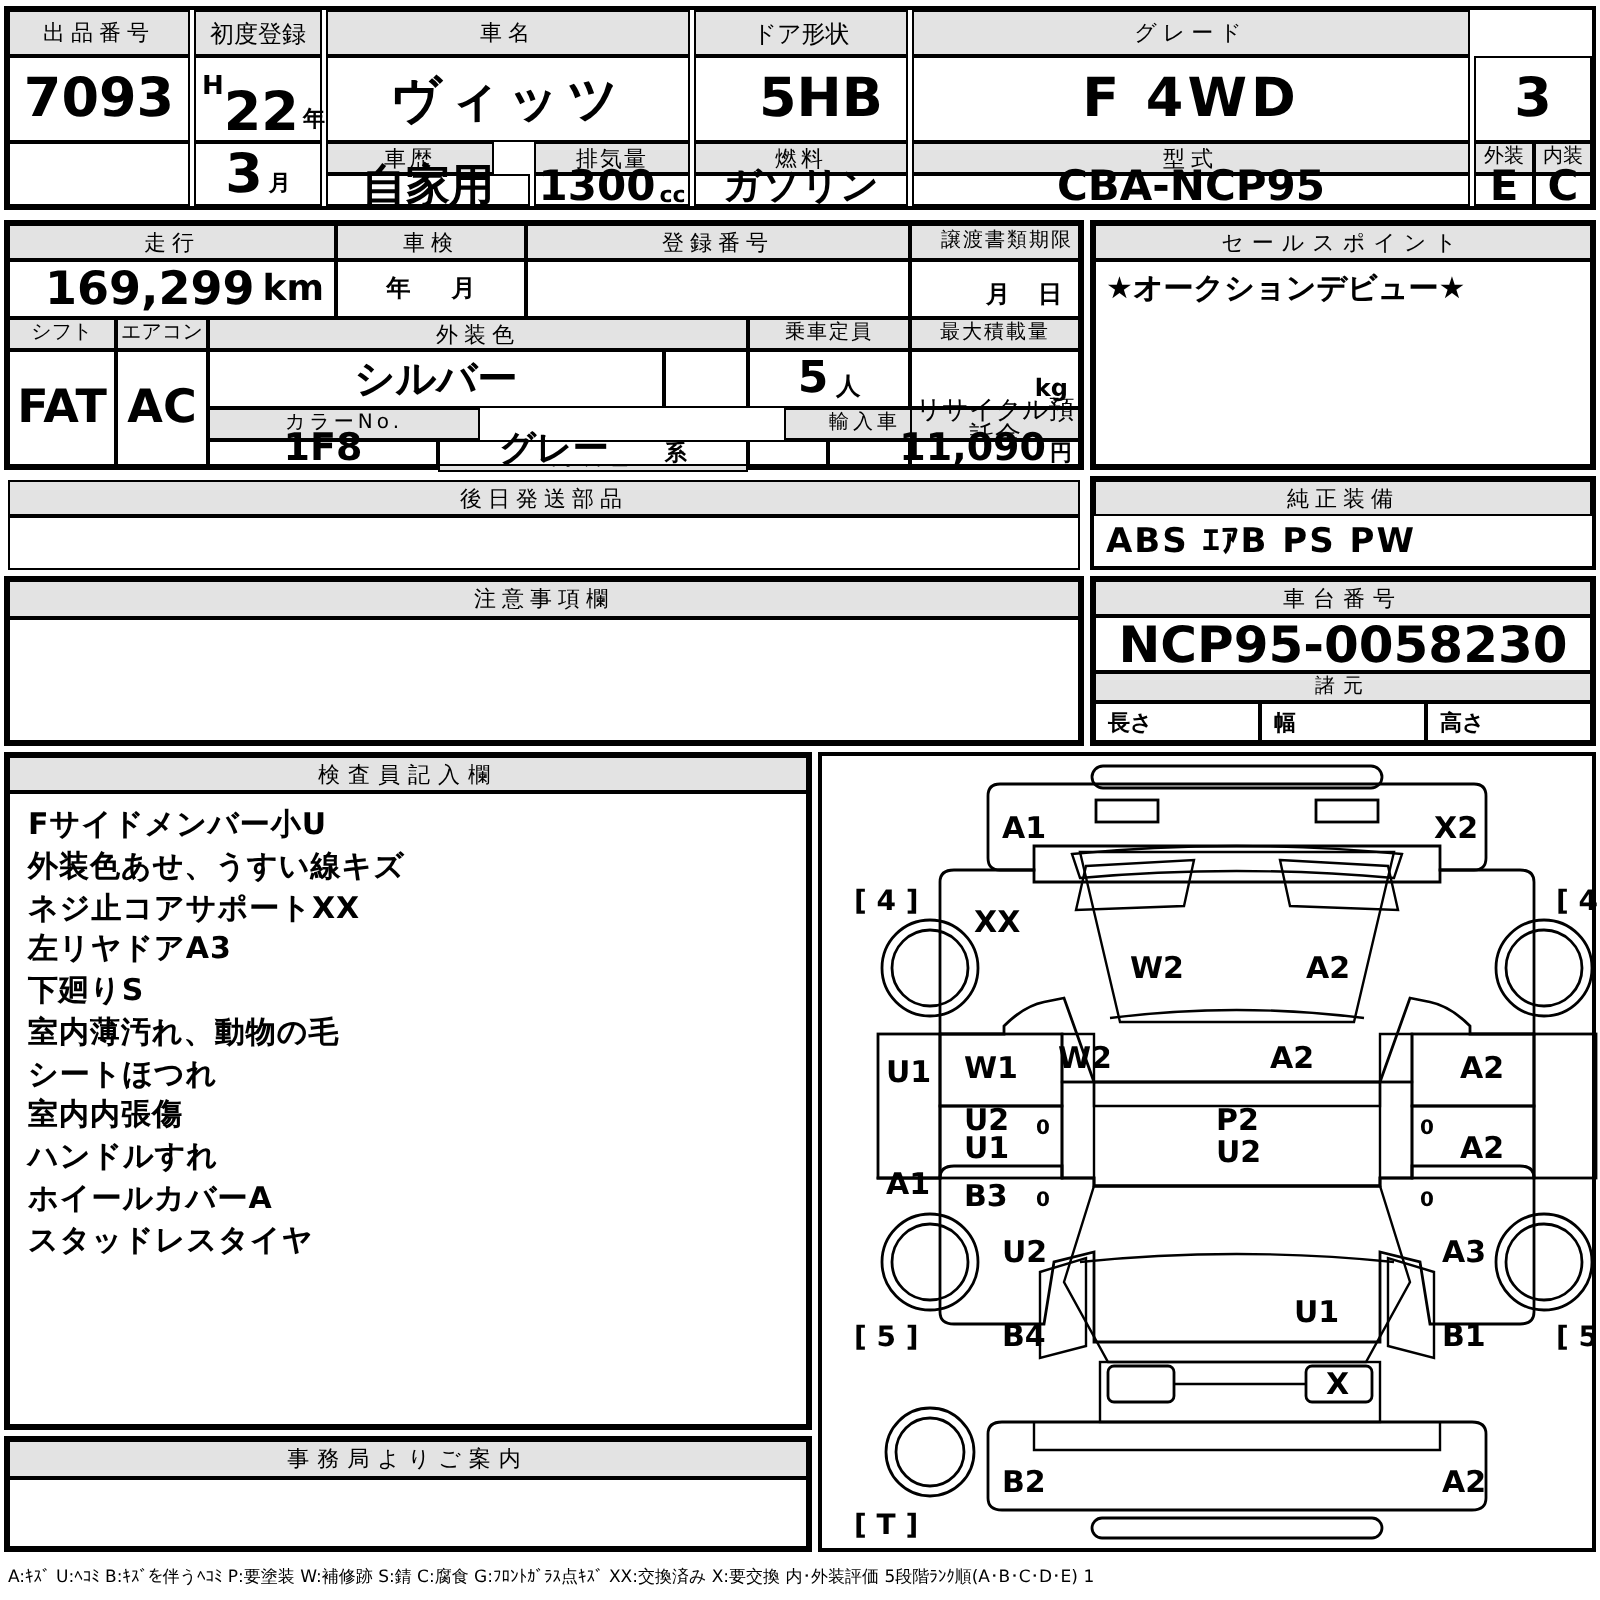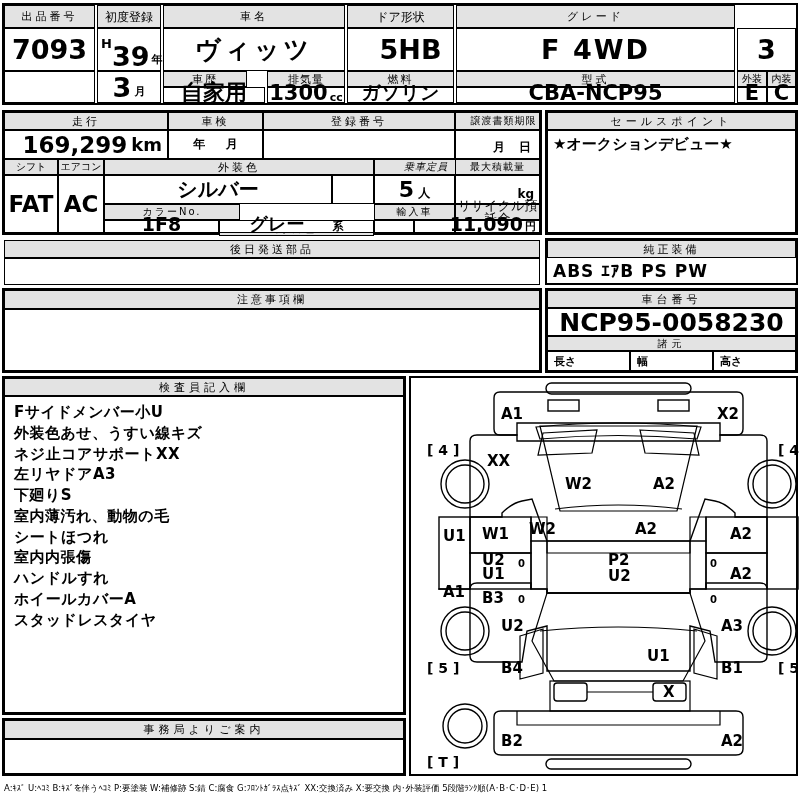--- a/index.html
+++ b/index.html
@@ -74,21 +74,21 @@
 
   <div class="grp" style="left:2px;top:3px;width:796px;height:102px;"></div>
 
   <div class="box hdr" style="left:4px;top:5px;width:91px;height:23px;">出品番号</div>
   <div class="box val big" style="left:4px;top:28px;width:91px;height:43px;">7093</div>
   <div class="box val" style="left:4px;top:71px;width:91px;height:32px;"></div>
 
   <div class="box hdr tight" style="left:97px;top:5px;width:64px;height:23px;font-size:12px;">初度登録</div>
   <div class="box val" style="left:97px;top:28px;width:64px;height:43px;align-items:flex-end;justify-content:flex-start;padding-left:3px;">
     <span style="font-size:13px;font-weight:bold;position:relative;top:-19px;">H</span>
-    <span class="big" style="position:relative;top:2px;">39</span>
+    <span class="big" style="position:relative;top:2px;">22</span>
     <span class="sub" style="margin-left:2px;">年</span>
   </div>
   <div class="box val" style="left:97px;top:71px;width:64px;height:32px;justify-content:center;">
     <span class="big">3</span>
     <span class="sub" style="margin-left:3px;">月</span>
   </div>
 
   <div class="box hdr" style="left:163px;top:5px;width:182px;height:23px;">車名</div>
   <div class="box val" style="left:163px;top:28px;width:182px;height:43px;font-size:25px;letter-spacing:4px;">ヴィッツ</div>
 
@@ -173,31 +173,31 @@
   <div class="box hdr" style="left:104px;top:204px;width:136px;height:16px;letter-spacing:2px;font-size:10px;">カラーNo.</div>
   <div class="box val" style="left:104px;top:220px;width:115px;height:13px;overflow:visible;">
     <span style="position:relative;top:-3px;font-size:19px;font-weight:bold;">1F8</span>
   </div>
   <div class="box hdr" style="left:219px;top:220px;width:155px;height:16px;">内装色</div>
   <div class="box val" style="left:219px;top:220px;width:155px;height:13px;overflow:visible;justify-content:center;">
     <span style="position:relative;top:-3px;font-size:18px;font-weight:bold;">グレー</span>
     <span style="position:relative;top:0px;font-size:11px;font-weight:bold;margin-left:28px;">系</span>
   </div>
 
-  <div class="box hdr sm" style="left:374px;top:159px;width:104px;height:16px;letter-spacing:1px;font-style:italic;">乗車定員</div>
+  <div class="box hdr sm" style="left:374px;top:159px;width:81px;height:16px;letter-spacing:1px;">乗車定員</div>
   <div class="box val" style="left:374px;top:175px;width:81px;height:29px;">
     <span style="font-size:22px;font-weight:bold;">5</span>
     <span style="font-size:12px;font-weight:bold;margin-left:4px;position:relative;top:4px;">人</span>
   </div>
   <div class="box hdr sm" style="left:455px;top:159px;width:85px;height:16px;letter-spacing:1px;">最大積載量</div>
   <div class="box val right" style="left:455px;top:175px;width:85px;height:29px;align-items:flex-end;padding-bottom:2px;">
     <span style="font-size:12px;font-weight:bold;">kg</span>
   </div>
 
-  <div class="box hdr sm" style="left:374px;top:204px;width:81px;height:16px;letter-spacing:2px;">輸入車</div>
+  <div class="box hdr sm" style="left:392px;top:204px;width:81px;height:16px;letter-spacing:2px;">輸入車</div>
   <div class="box val" style="left:374px;top:220px;width:40px;height:13px;"></div>
   <div class="box val" style="left:414px;top:220px;width:41px;height:13px;"></div>
   <div class="box hdr" style="left:455px;top:204px;width:85px;height:16px;font-size:13px;letter-spacing:0;">リサイクル預託金</div>
   <div class="box val" style="left:455px;top:220px;width:85px;height:13px;overflow:visible;justify-content:flex-end;padding-right:3px;">
     <span style="position:relative;top:-3px;font-size:19px;font-weight:bold;">11,090</span>
     <span style="position:relative;top:0px;font-size:11px;font-weight:bold;margin-left:2px;">円</span>
   </div>
 
   <div class="box hdr" style="left:4px;top:240px;width:536px;height:18px;">後日発送部品</div>
   <div class="box val left" style="left:4px;top:258px;width:536px;height:27px;font-weight:normal;font-size:13px;"></div>

